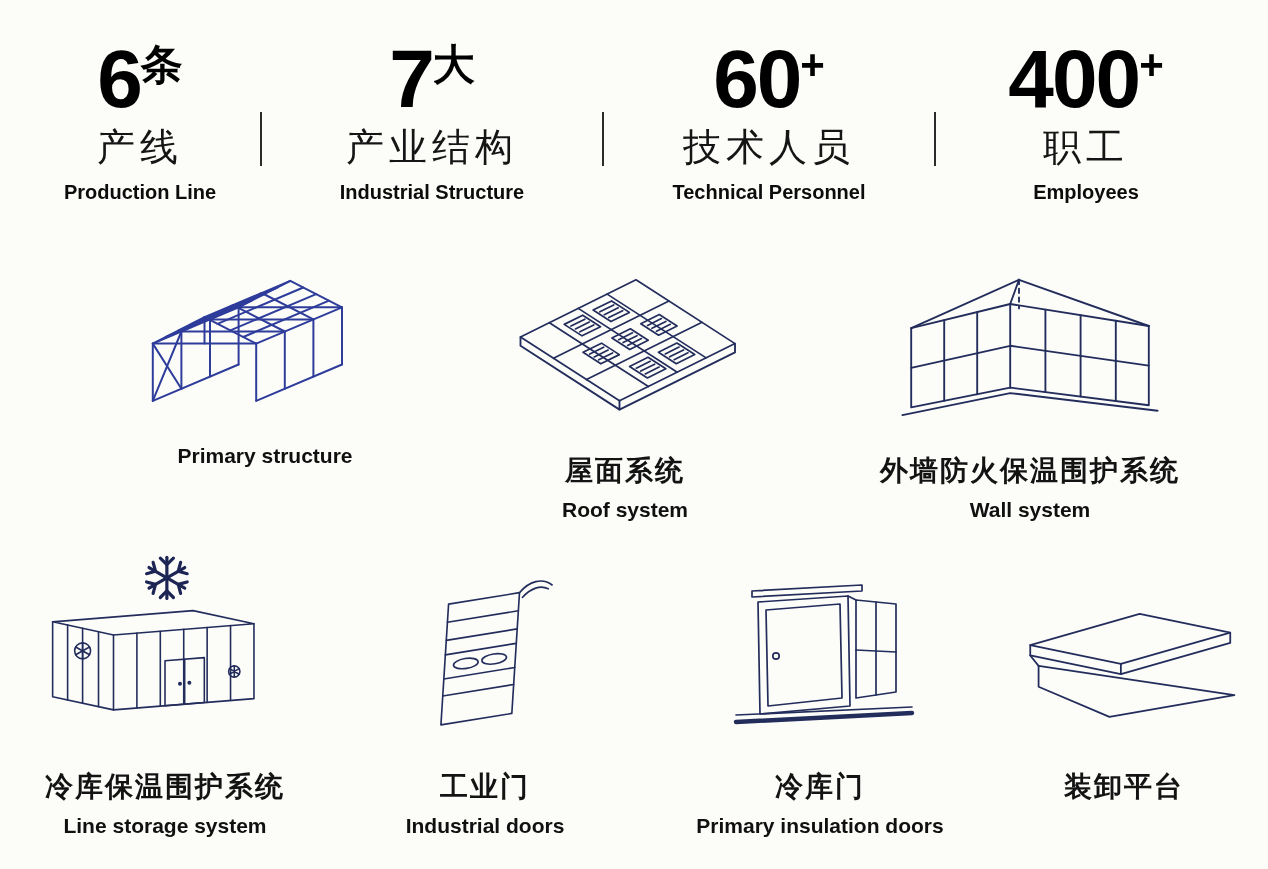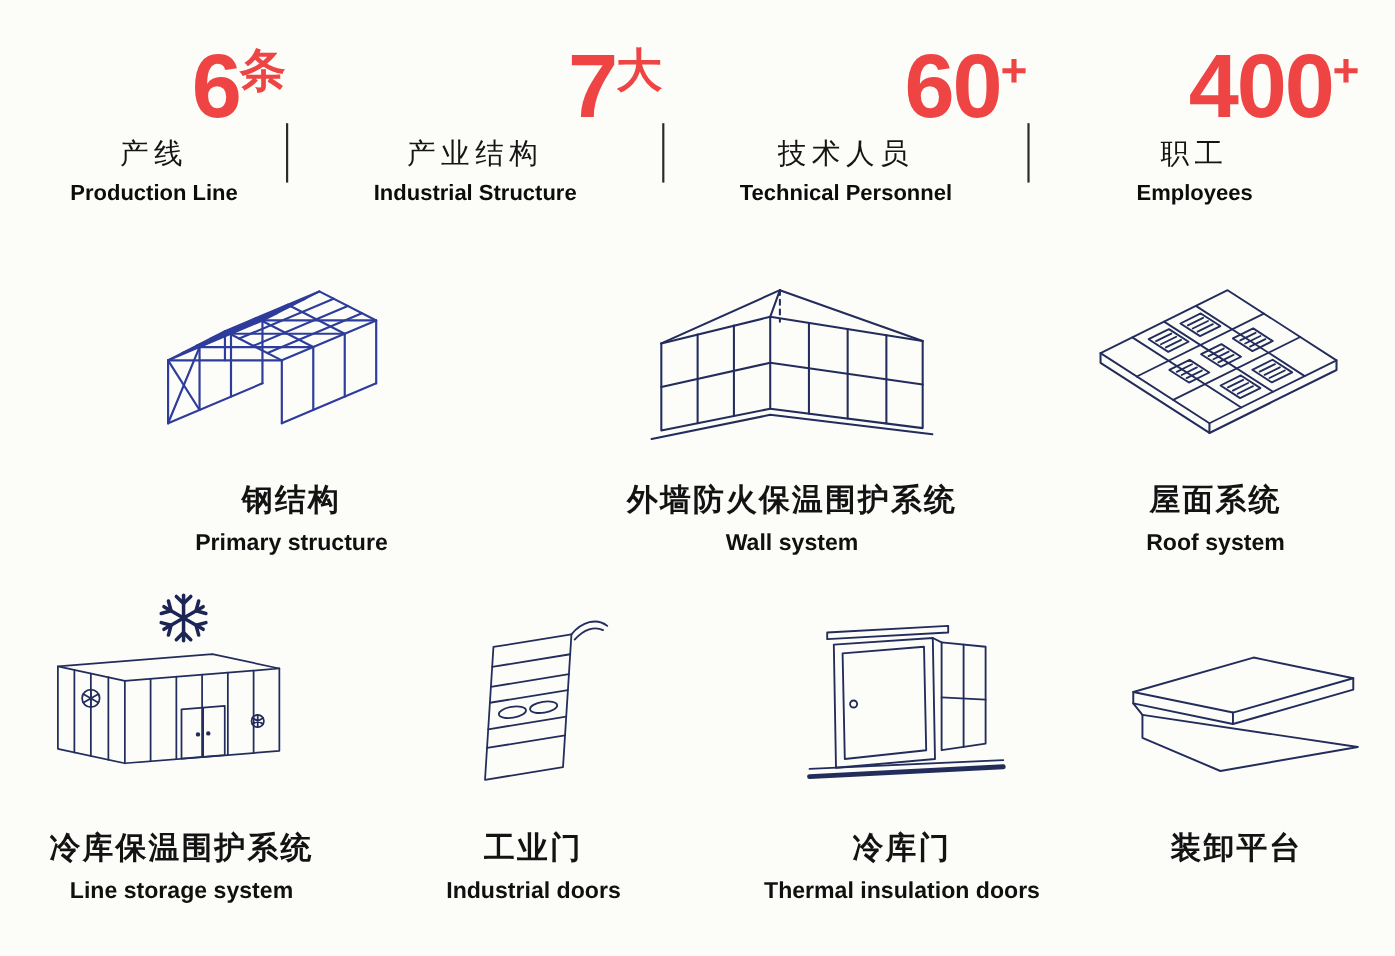--- a/index.html
+++ b/index.html
@@ -6,23 +6,23 @@
   body { background:#e8e8e8; }
   .canvas {
     position:relative; width:1268px; height:869px; margin:0 auto;
     background:#fcfcf9; font-family:"Liberation Sans", sans-serif;
     overflow:hidden;
   }
   
   .stats { display:flex; padding:38px 0 0 20px; align-items:flex-start; }
   .stat { text-align:center; }
   .w1{width:240px}.w2{width:340px}.w3{width:330px}.w4{width:300px}
-  .stat-number { font-size:82px; font-weight:700; color:#ef4444; line-height:1; letter-spacing:-2px;text-align:right; }
+  .stat-number { font-size:82px; font-weight:700; color:#000000; line-height:1; letter-spacing:-2px; }
   .stat-suffix { font-size:42px; font-weight:700; display:inline-block; transform:translateY(-28px); letter-spacing:0; }
-  .stat-cn { font-size:26px; color:#151515; margin-top:2px; letter-spacing:5px; font-weight:500; }
+  .stat-cn { font-size:38px; color:#151515; margin-top:2px; letter-spacing:5px; font-weight:500; }
   .stat-en { font-size:20px; font-weight:700; color:#0c0c0c; margin-top:8px; }
   .stat-divider { width:2px; height:54px; background:#2b2b2b; margin-top:74px; flex:0 0 auto; }
   
   .products-row { display:flex; }
   .row-1 { padding-left:60px; margin-top:34px; }
   .row-2 { padding:0 10px; margin-top:24px; justify-content:space-between; }
   .product { text-align:center; }
   .p11{width:410px}.p12{width:310px}.p13{width:460px;margin-left:20px}
   .p21{width:310px}.p22{width:330px}.p23{width:340px}.p24{width:268px}
   .icon-box { display:flex; align-items:flex-end; justify-content:center; }
@@ -99,22 +99,50 @@
               <path d="M39.8,70 L117.8,37"></path>
               <path d="M63.3,58 L141.3,25"></path>
             <path d="M98.5,64 L176.5,31"></path>
               <path d="M110.2,70 L188.2,37"></path>
               <path d="M86.8,58 L164.8,25"></path>
             <path d="M28,128 L54,65"></path>
               <path d="M28,76 L54,117"></path>
           </g>
         </svg>
       </div>
-      <div class="name-cn">钢结构</div>
       <div class="name-en">Primary structure</div>
+    </div>
+
+    <div class="product p12">
+      <div class="icon-box">
+        <svg width="290" height="176" viewBox="0 0 260 160">
+          <g class="ln">
+            <g transform="matrix(105,-52,90,58,35,70)" style="vector-effect:non-scaling-stroke">
+              <path vector-effect="non-scaling-stroke" d="M0,0 L1,0 L1,1 L0,1 Z"></path>
+              <path vector-effect="non-scaling-stroke" d="M0.25,0 L0.25,1"></path>
+                <path vector-effect="non-scaling-stroke" d="M0.5,0 L0.5,1"></path>
+                <path vector-effect="non-scaling-stroke" d="M0.75,0 L0.75,1"></path>
+              <path vector-effect="non-scaling-stroke" d="M0,0.333 L1,0.333"></path>
+                <path vector-effect="non-scaling-stroke" d="M0,0.667 L1,0.667"></path>
+
+              <path vector-effect="non-scaling-stroke" d="M0.31,0.08 h0.16 v0.18 h-0.16 Z M0.33,0.125 h0.12 M0.33,0.17 h0.12 M0.33,0.215 h0.12"></path>
+              <path vector-effect="non-scaling-stroke" d="M0.56,0.08 h0.16 v0.18 h-0.16 Z M0.58,0.125 h0.12 M0.58,0.17 h0.12 M0.58,0.215 h0.12"></path>
+              <path vector-effect="non-scaling-stroke" d="M0.19,0.41 h0.16 v0.18 h-0.16 Z M0.21,0.455 h0.12 M0.21,0.5 h0.12 M0.21,0.545 h0.12"></path>
+              <path vector-effect="non-scaling-stroke" d="M0.44,0.41 h0.16 v0.18 h-0.16 Z M0.46,0.455 h0.12 M0.46,0.5 h0.12 M0.46,0.545 h0.12"></path>
+              <path vector-effect="non-scaling-stroke" d="M0.69,0.41 h0.16 v0.18 h-0.16 Z M0.71,0.455 h0.12 M0.71,0.5 h0.12 M0.71,0.545 h0.12"></path>
+              <path vector-effect="non-scaling-stroke" d="M0.31,0.74 h0.16 v0.18 h-0.16 Z M0.33,0.785 h0.12 M0.33,0.83 h0.12 M0.33,0.875 h0.12"></path>
+              <path vector-effect="non-scaling-stroke" d="M0.56,0.74 h0.16 v0.18 h-0.16 Z M0.58,0.785 h0.12 M0.58,0.83 h0.12 M0.58,0.875 h0.12"></path>
+            </g>
+            <path d="M35,70 L35,78 L125,136 L125,128"></path>
+            <path d="M125,136 L230,84 L230,76"></path>
+          </g>
+        </svg>
+      </div>
+      <div class="name-cn">屋面系统</div>
+      <div class="name-en">Roof system</div>
     </div>
 
     <div class="product p13">
       <div class="icon-box">
         <svg width="300" height="176" viewBox="0 0 260 160">
           <g class="ln">
             <path d="M120,18 L22,62"></path>
               <path d="M120,18 L112,40"></path>
               <path d="M120,18 L238,60"></path>
             <path d="M112,40 L112,116"></path>
@@ -128,49 +156,20 @@
               <path d="M176,50.2 L176,124.1"></path>
               <path d="M208,55.2 L208,128.2"></path>
             <path d="M22,98 L112,78 L238,96"></path>
             <path d="M14,141 L112,121 L246,137"></path>
             <path stroke-dasharray="4,4" d="M120,18 L120,44"></path>
           </g>
         </svg>
       </div>
       <div class="name-cn">外墙防火保温围护系统</div>
       <div class="name-en">Wall system</div>
-    </div>
-
-    <div class="product p12">
-      <div class="icon-box">
-        <svg width="290" height="176" viewBox="0 0 260 160">
-          <g class="ln">
-            <g transform="matrix(105,-52,90,58,35,70)" style="vector-effect:non-scaling-stroke">
-              <path vector-effect="non-scaling-stroke" d="M0,0 L1,0 L1,1 L0,1 Z"></path>
-              <path vector-effect="non-scaling-stroke" d="M0.25,0 L0.25,1"></path>
-                <path vector-effect="non-scaling-stroke" d="M0.5,0 L0.5,1"></path>
-                <path vector-effect="non-scaling-stroke" d="M0.75,0 L0.75,1"></path>
-              <path vector-effect="non-scaling-stroke" d="M0,0.333 L1,0.333"></path>
-                <path vector-effect="non-scaling-stroke" d="M0,0.667 L1,0.667"></path>
-
-              <path vector-effect="non-scaling-stroke" d="M0.31,0.08 h0.16 v0.18 h-0.16 Z M0.33,0.125 h0.12 M0.33,0.17 h0.12 M0.33,0.215 h0.12"></path>
-              <path vector-effect="non-scaling-stroke" d="M0.56,0.08 h0.16 v0.18 h-0.16 Z M0.58,0.125 h0.12 M0.58,0.17 h0.12 M0.58,0.215 h0.12"></path>
-              <path vector-effect="non-scaling-stroke" d="M0.19,0.41 h0.16 v0.18 h-0.16 Z M0.21,0.455 h0.12 M0.21,0.5 h0.12 M0.21,0.545 h0.12"></path>
-              <path vector-effect="non-scaling-stroke" d="M0.44,0.41 h0.16 v0.18 h-0.16 Z M0.46,0.455 h0.12 M0.46,0.5 h0.12 M0.46,0.545 h0.12"></path>
-              <path vector-effect="non-scaling-stroke" d="M0.69,0.41 h0.16 v0.18 h-0.16 Z M0.71,0.455 h0.12 M0.71,0.5 h0.12 M0.71,0.545 h0.12"></path>
-              <path vector-effect="non-scaling-stroke" d="M0.31,0.74 h0.16 v0.18 h-0.16 Z M0.33,0.785 h0.12 M0.33,0.83 h0.12 M0.33,0.875 h0.12"></path>
-              <path vector-effect="non-scaling-stroke" d="M0.56,0.74 h0.16 v0.18 h-0.16 Z M0.58,0.785 h0.12 M0.58,0.83 h0.12 M0.58,0.875 h0.12"></path>
-            </g>
-            <path d="M35,70 L35,78 L125,136 L125,128"></path>
-            <path d="M125,136 L230,84 L230,76"></path>
-          </g>
-        </svg>
-      </div>
-      <div class="name-cn">屋面系统</div>
-      <div class="name-en">Roof system</div>
     </div>
 
   </div>
 
   <div class="products-row row-2">
 
     <div class="product p21">
       <div class="icon-box">
         <svg width="282" height="206" viewBox="0 0 300 220">
           <g class="snow">
@@ -240,21 +239,21 @@
             <path d="M156,36 L196,40 L196,128 L156,134 Z"></path>
             <path d="M176,38 L176,131"></path>
               <path d="M156,86 L196,88"></path>
             <path d="M148,32 L156,36"></path>
             <path d="M36,151 L212,143"></path>
             <path class="thick" d="M36,158 L212,149"></path>
           </g>
         </svg>
       </div>
       <div class="name-cn">冷库门</div>
-      <div class="name-en">Thermal insulation doors</div>
+      <div class="name-en">Primary insulation doors</div>
     </div>
 
     <div class="product p24">
       <div class="icon-box">
         <svg width="250" height="166" viewBox="0 0 240 150">
           <g class="ln">
             <path d="M30,52 L135,22 L222,40 L117,70 Z"></path>
             <path d="M30,52 L30,62 L117,80 L117,70"></path>
             <path d="M117,80 L222,50 L222,40"></path>
             <path d="M30,62 L38,72"></path>

